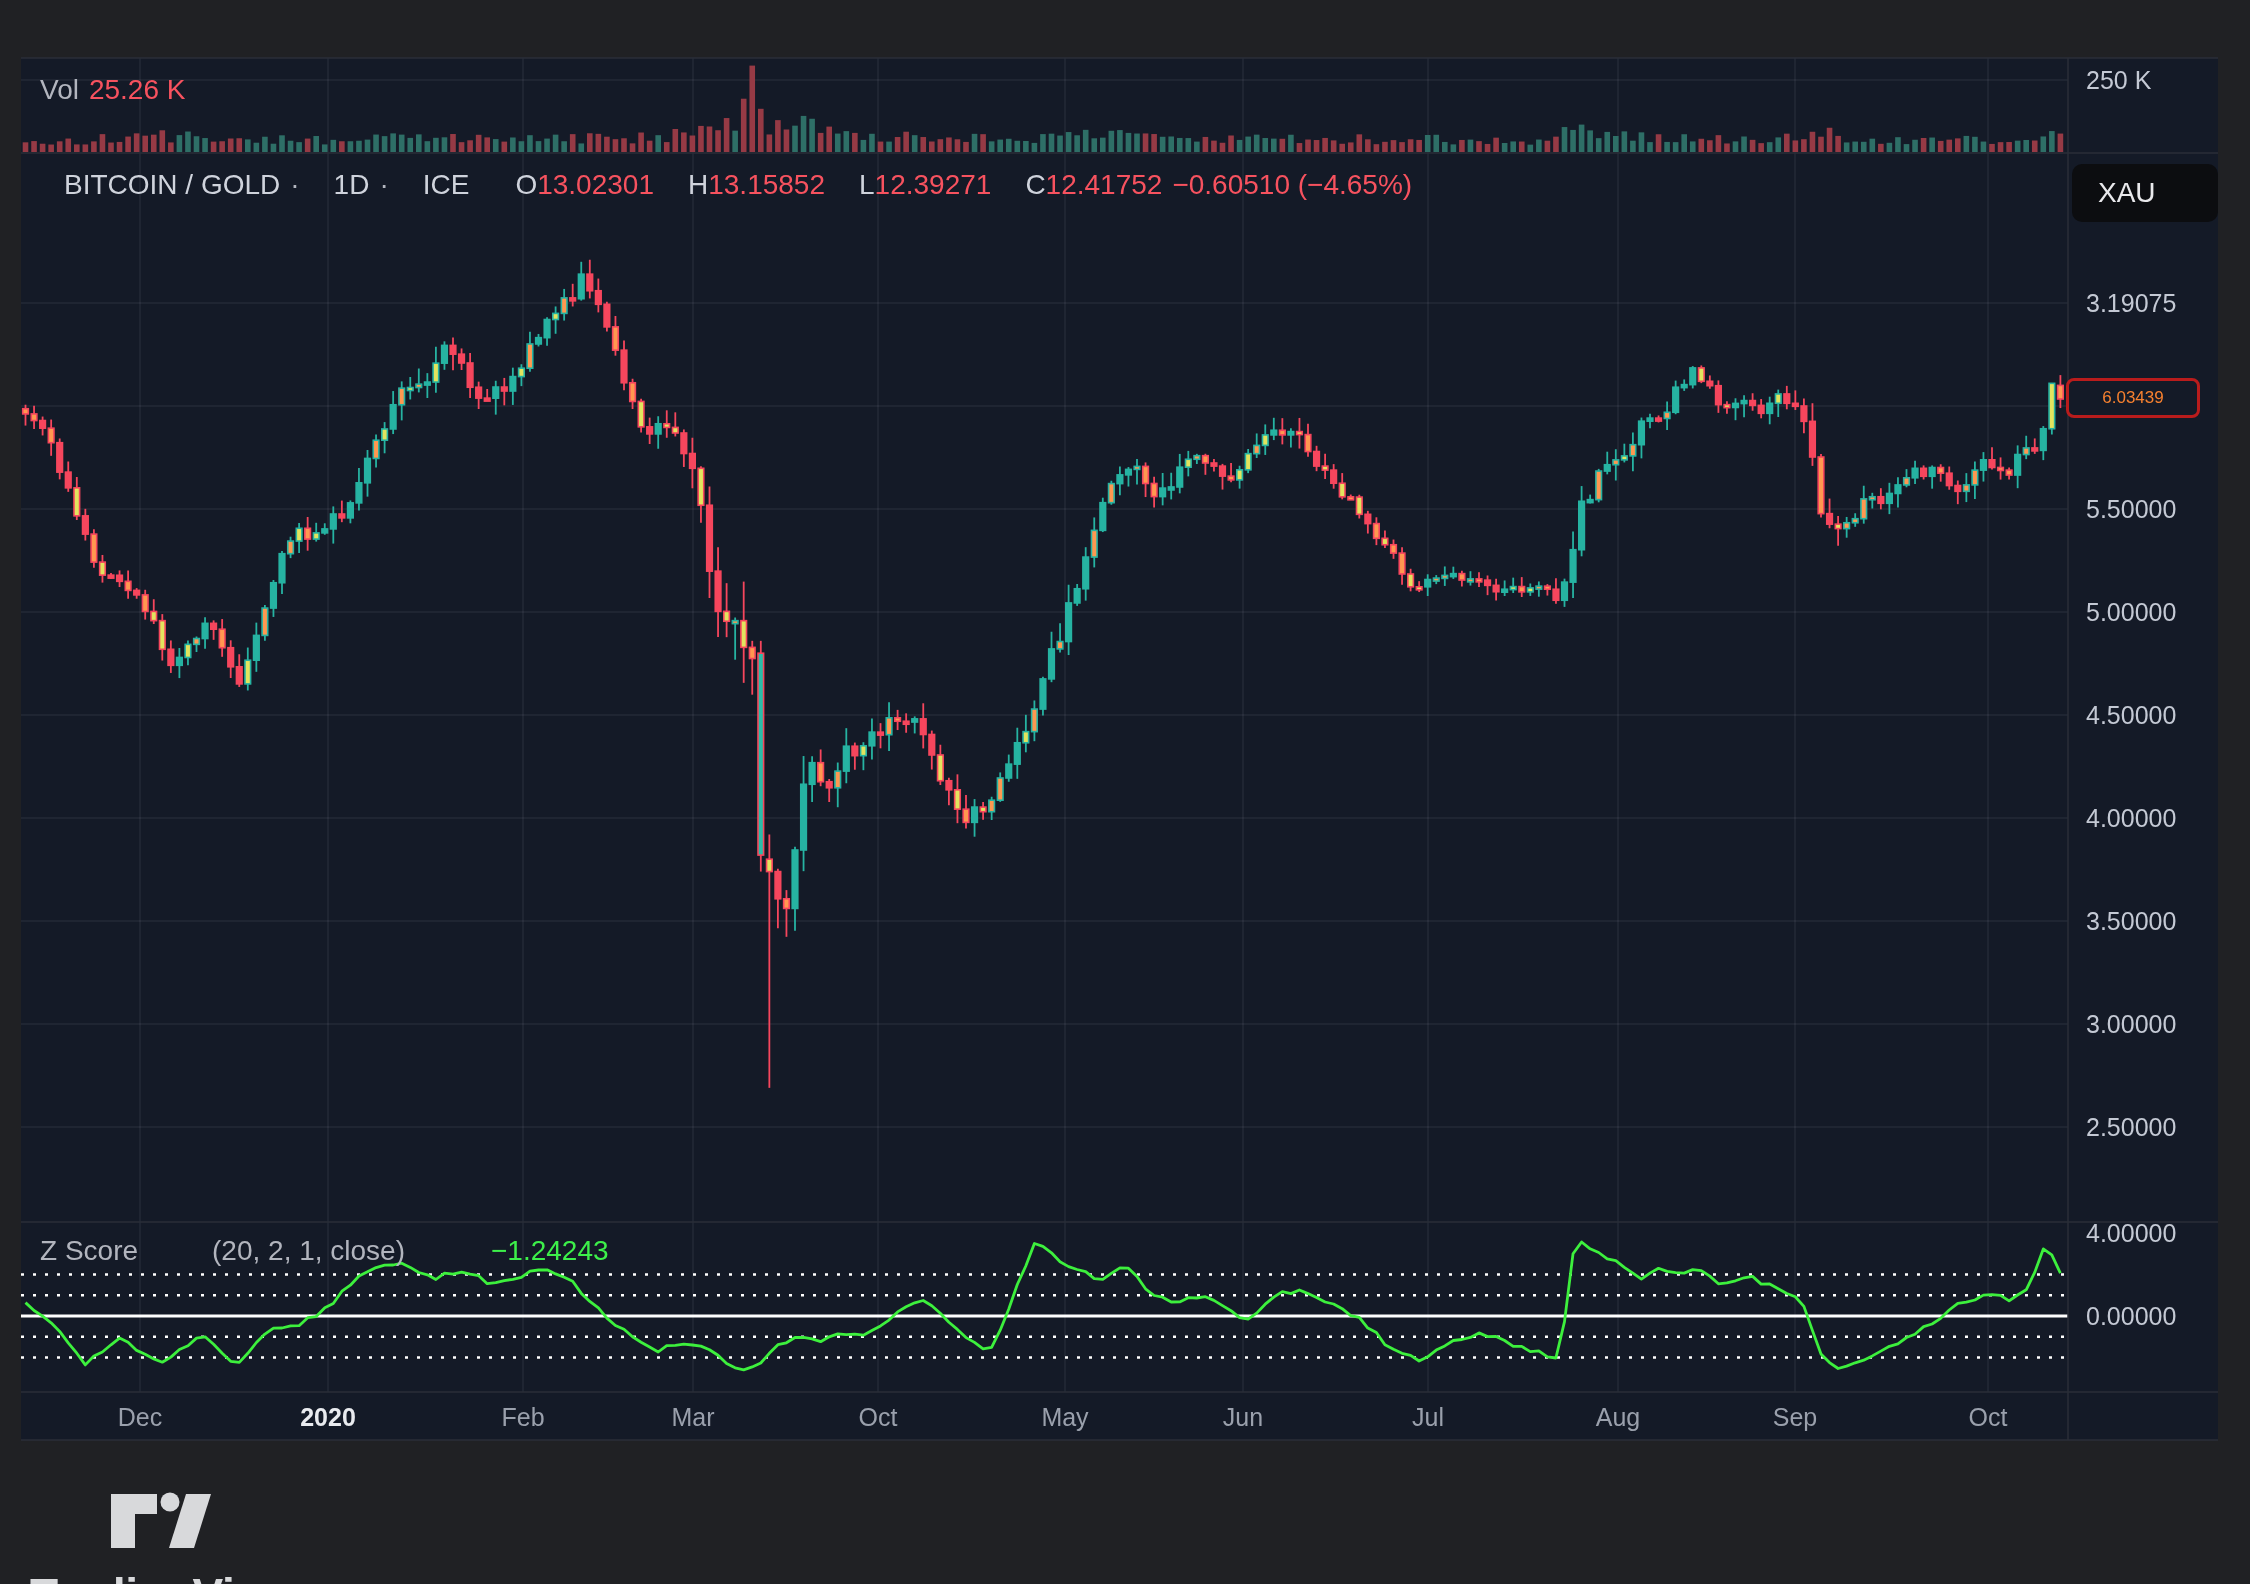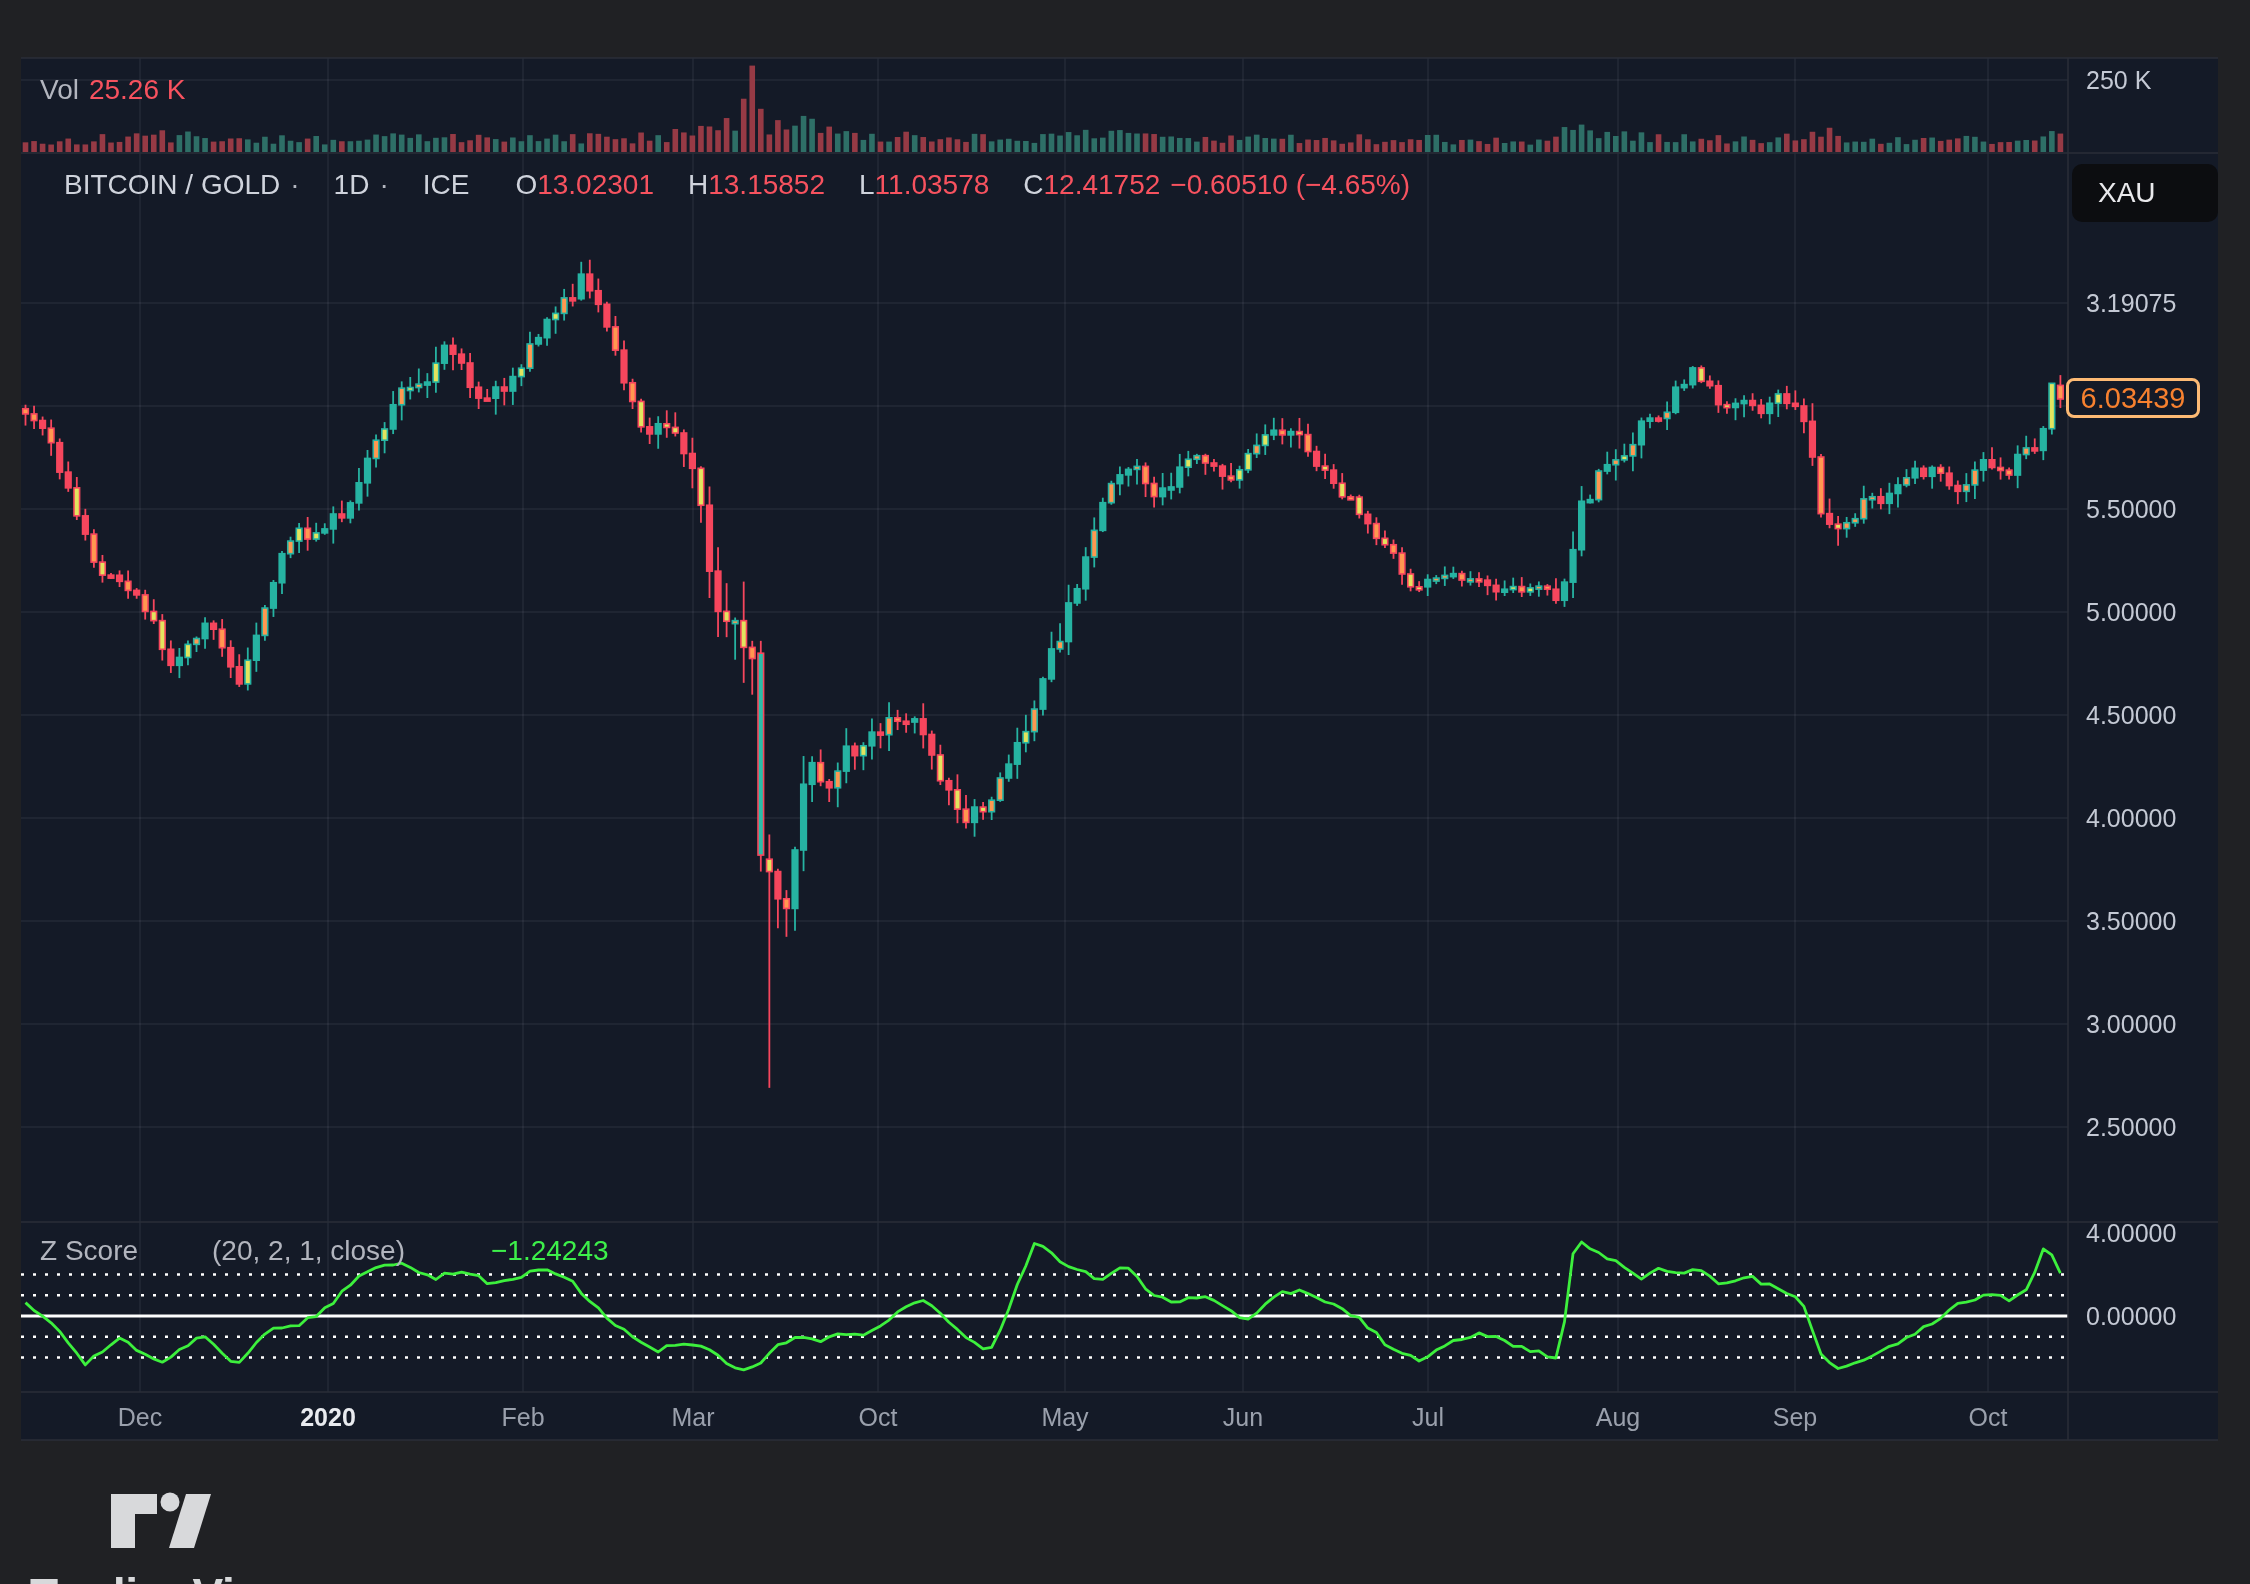--- a/index.html
+++ b/index.html
@@ -16,22 +16,22 @@
   .t-dim{color:#b2b5be;}
   .t-red{color:#f7525f;}
   .t-green{color:#3df04a;}
   .gap-s{width:10px;} .gap-m{width:22px;}
   .tick{position:absolute;transform:translateY(-50%);font-size:25px;color:#c4c9d4;left:2086px;}
   .ttick{position:absolute;transform:translateX(-50%);top:1403px;font-size:25px;color:#9aa0ac;}
   .ttick.strong{color:#e9ebef;font-weight:bold;}
   .xau-btn{position:absolute;left:2072px;top:164px;width:146px;height:58px;background:#0c0d10;
     border-radius:10px;color:#e9e9ec;font-size:28px;display:flex;align-items:center;
     padding-left:26px;box-sizing:border-box;cursor:pointer;}
-  .last-price{position:absolute;left:2066px;top:378px;width:134px;height:40px;border:3px solid #fdba74;
-    border-radius:8px;color:#f7812f;font-size:29px;display:flex;align-items:center;justify-content:center;
+  .last-price{position:absolute;left:2066px;top:378px;width:134px;height:40px;border:3px solid #b91c1c;
+    border-radius:8px;color:#f7812f;font-size:17px;display:flex;align-items:center;justify-content:center;
     box-sizing:border-box;background:#141a27;}
   .footer{position:absolute;left:30px;top:1488px;display:flex;align-items:center;gap:18px;flex-direction:column;}
   .brand-text{font-size:46px;font-weight:bold;color:#d8d9db;letter-spacing:-0.5px;}
   .axis-zone{position:absolute;cursor:ns-resize;}
 </style>
 </head>
 <body>
 
 <div id="stage">
   <svg id="plot" width="2250" height="1584">
@@ -817,21 +817,21 @@
     <span class="gap-s"></span>
     <span class="t-gray">ICE</span>
     <span class="gap-m"></span>
     <span class="t-gray">O</span>
     <span class="t-red">13.02301</span>
     <span class="gap-s"></span>
     <span class="t-gray">H</span>
     <span class="t-red">13.15852</span>
     <span class="gap-s"></span>
     <span class="t-gray">L</span>
-    <span class="t-red">11.03578</span>
+    <span class="t-red">12.39271</span>
     <span class="gap-s"></span>
     <span class="t-gray">C</span>
     <span class="t-red">12.41752</span>
     <span class="gap-s"></span>
     <span class="t-red">−0.60510 (−4.65%)</span>
   </div>
 
   <div class="legend z-legend">
     <span class="t-dim">Z Score</span>
     <span class="gap-s"></span>

